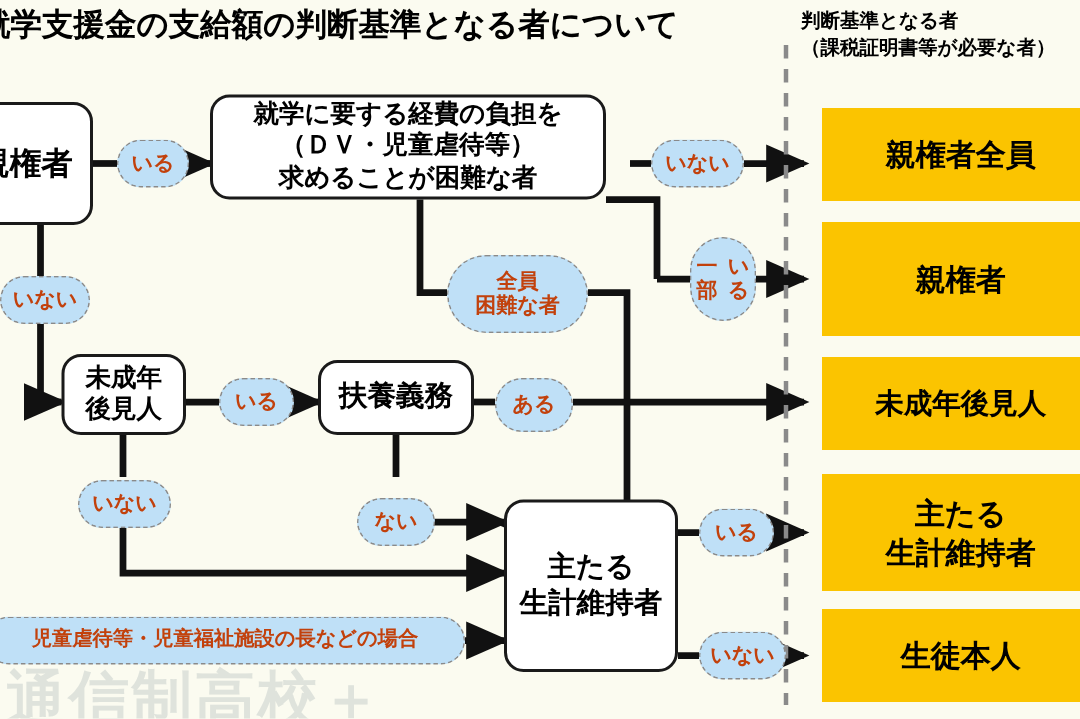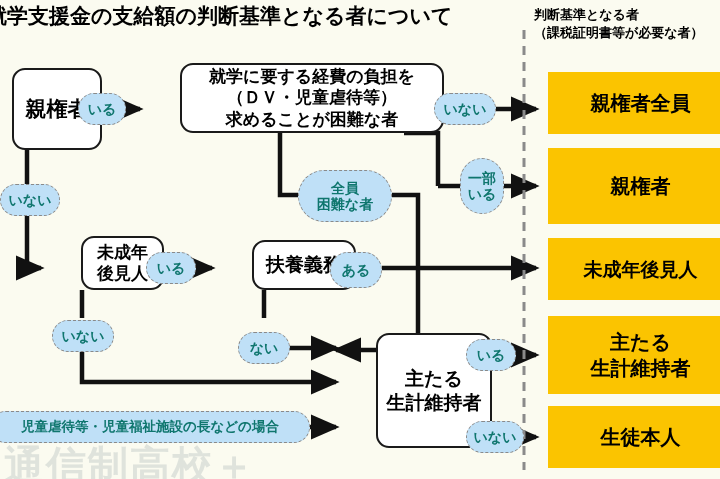--- a/index.html
+++ b/index.html
@@ -32,29 +32,29 @@
     position:absolute;left:534px;top:6px;width:200px;
     font-size:13px;font-weight:bold;color:#000;line-height:1.35;
     white-space:nowrap;
   }
 
   
   .nodebox{
     position:absolute;background:#ffffff;border:2.5px solid #1a1a1a;
     border-radius:13px;box-sizing:border-box;
     display:flex;align-items:center;justify-content:center;
-    text-align:center;font-weight:bold;color:#000;line-height:1.25;margin-left:40px;
+    text-align:center;font-weight:bold;color:#000;line-height:1.25;
   }
 
   
   .pill{
     position:absolute;background:#bfe0f7;border:1.5px dashed #8a8a8a;
     border-radius:999px;box-sizing:border-box;
     display:flex;align-items:center;justify-content:center;
-    text-align:center;font-weight:bold;color:#0f766e;line-height:1.15;
+    text-align:center;font-weight:bold;color:#c2410c;line-height:1.15;
     font-size:14px;
   }
 
   
   .gold{
     position:absolute;background:#fbc400;
     box-sizing:border-box;
     display:flex;align-items:center;justify-content:center;
     text-align:center;font-weight:bold;color:#000;line-height:1.3;
     font-size:20px;
@@ -163,21 +163,21 @@
 
   <div class="pill" style="left:434px;top:93px;width:62px;height:32px;">
     <span>いない</span>
   </div>
 
   <div class="pill" style="left:298px;top:170px;width:94px;height:52px;flex-direction:column;">
     <span>全員</span>
     <span>困難な者</span>
   </div>
 
-  <div class="pill" style="left:460px;top:158px;width:44px;height:56px;flex-direction:column;">
+  <div class="pill" style="left:460px;top:158px;width:44px;height:56px;flex-direction:row;">
     <span>一部</span>
     <span>いる</span>
   </div>
 
   <div class="pill" style="left:146px;top:252px;width:50px;height:32px;">
     <span>いる</span>
   </div>
 
   <div class="pill" style="left:330px;top:252px;width:52px;height:36px;">
     <span>ある</span>

